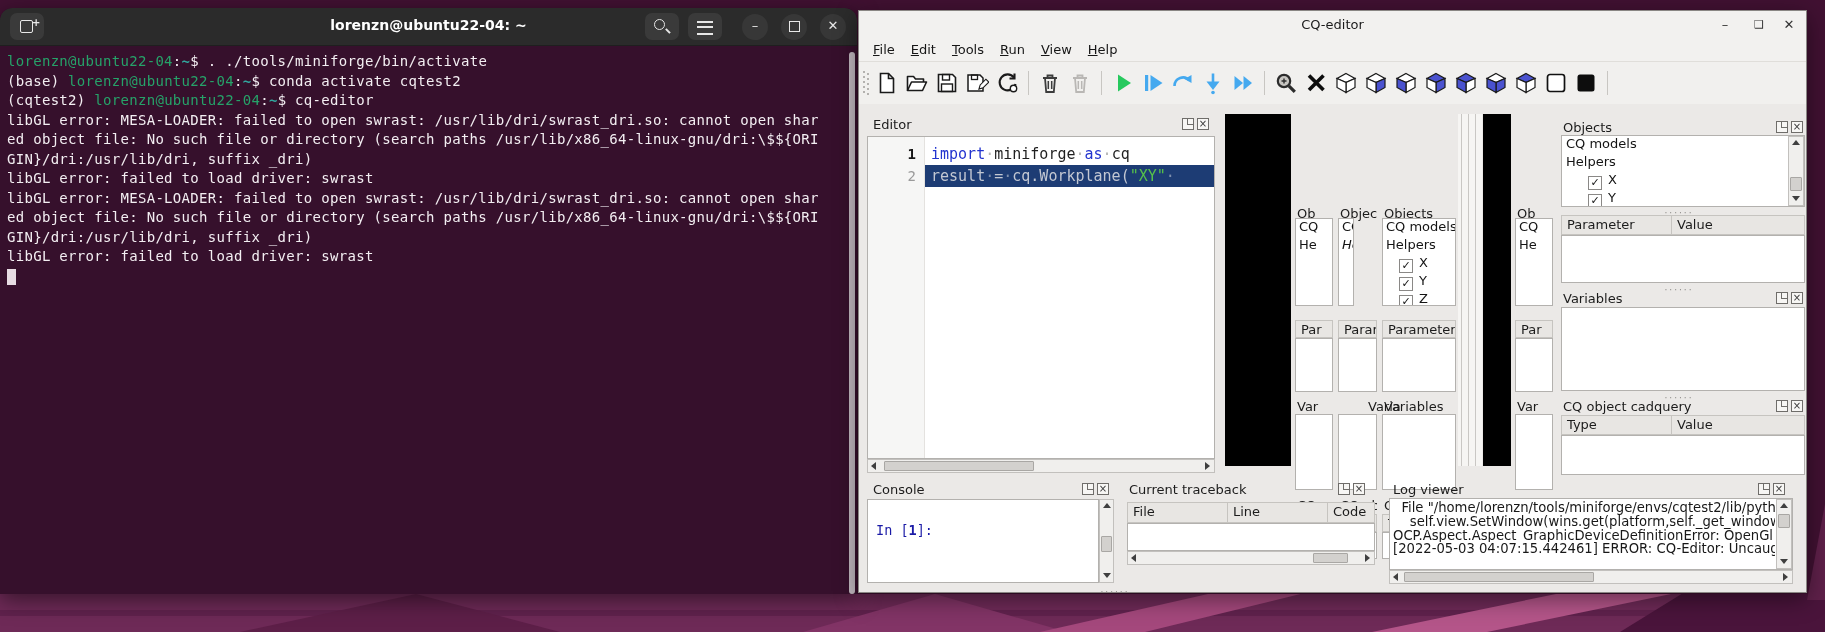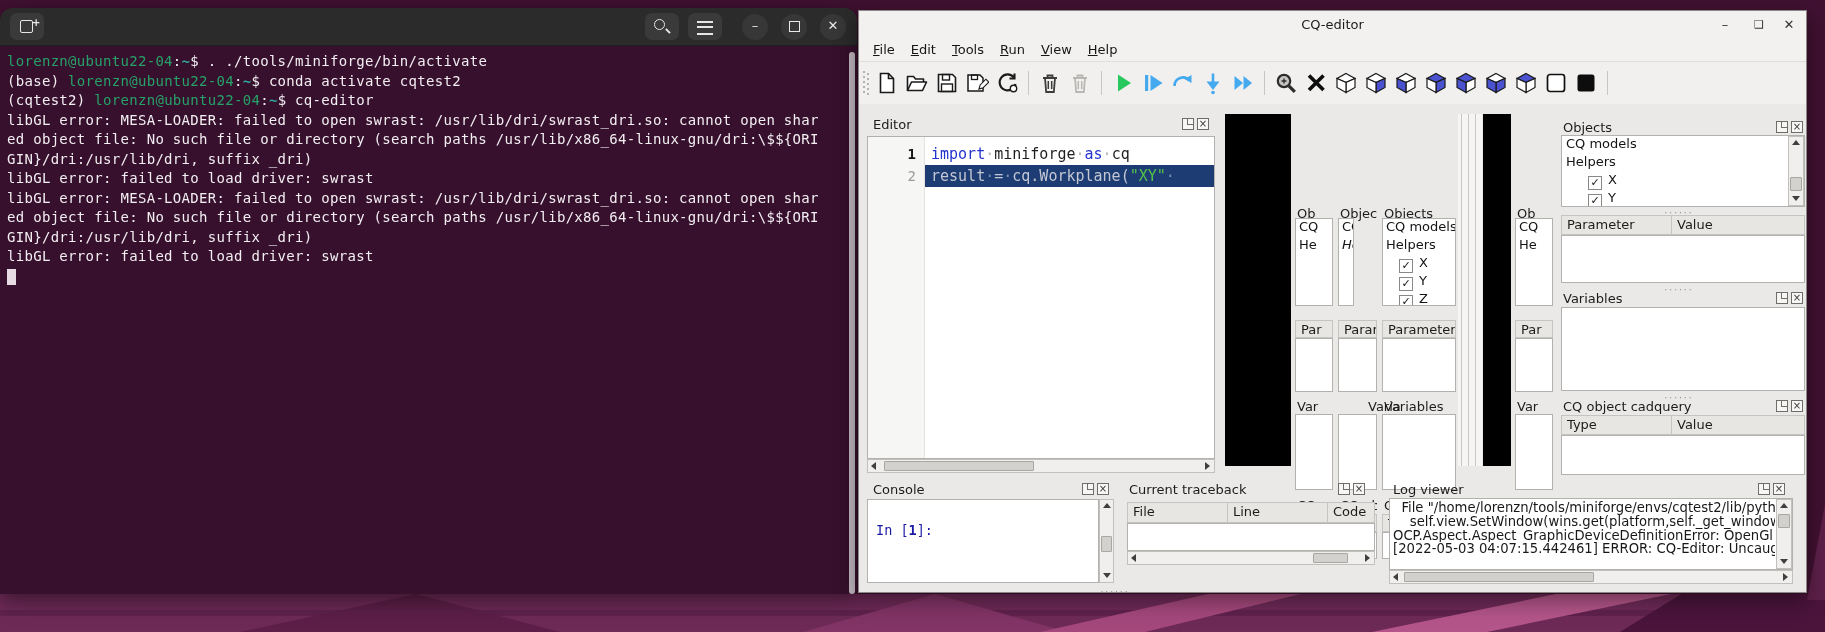--- a/index.html
+++ b/index.html
@@ -116,20 +116,21 @@
     <div class="poly" style="left:1620px;top:0;width:205px;height:38px;background:#4a143b;clip-path:polygon(30% 0,100% 0,100% 100%,0 100%)"></div>
   </div>
   <div class="poly" style="left:1807px;top:440px;width:18px;height:160px;background:#5e2049;clip-path:polygon(0 100%,100% 40%,100% 100%)"></div>
 
   <div class="win-term">
     <div class="term-header">
       <div class="term-sq" style="left:10px">
         <div class="newtab-glyph"></div>
         <div class="newtab-plus">+</div>
       </div>
+      <div class="term-title">lorenzn@ubuntu22-04: ~</div>
       <div class="term-sq" style="left:645px">
         <div class="mag"></div>
         <div class="mag-h"></div>
       </div>
       <div class="term-sq" style="left:688px">
         <div class="burger"></div>
       </div>
       <div class="term-circ" style="left:742px">–</div>
       <div class="term-circ" style="left:781px"><span class="max-glyph"></span></div>
       <div class="term-circ" style="left:820px">✕</div>

